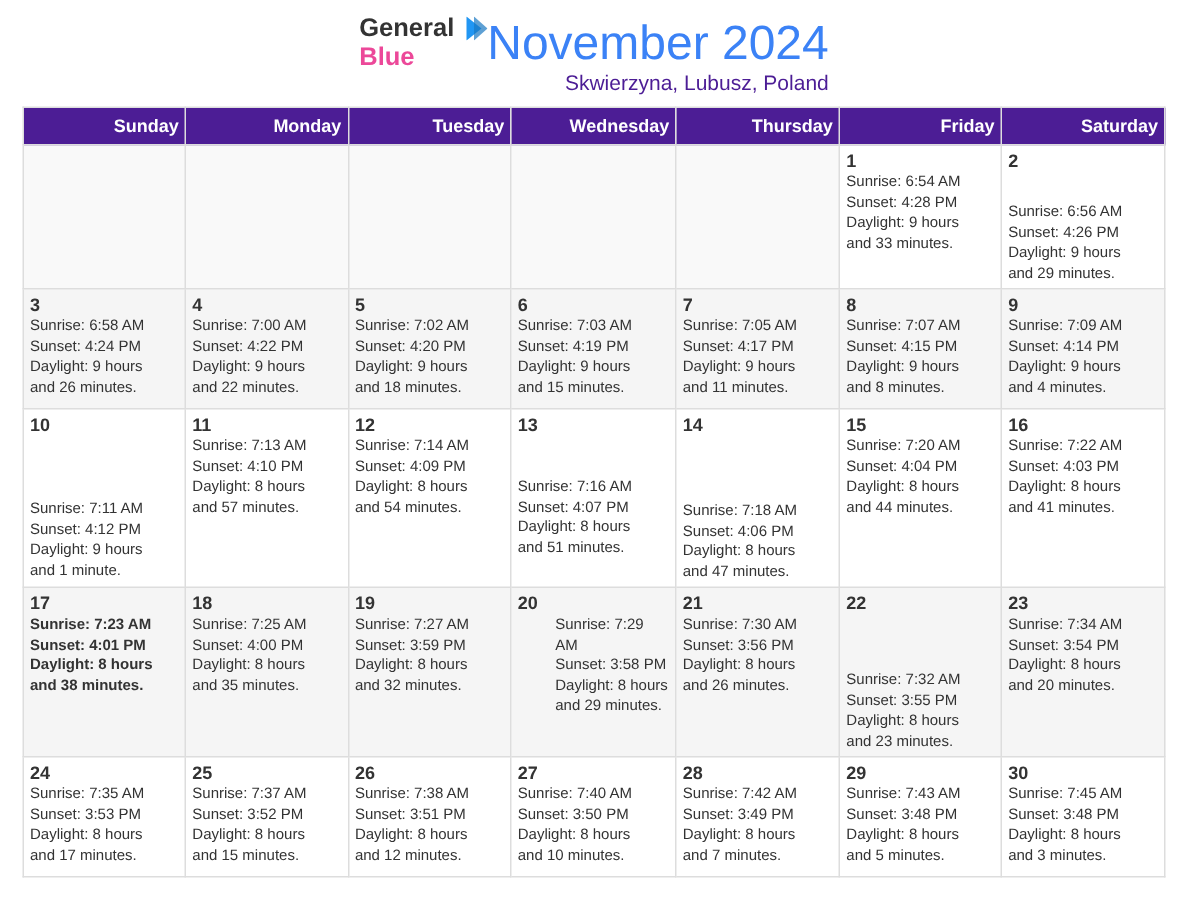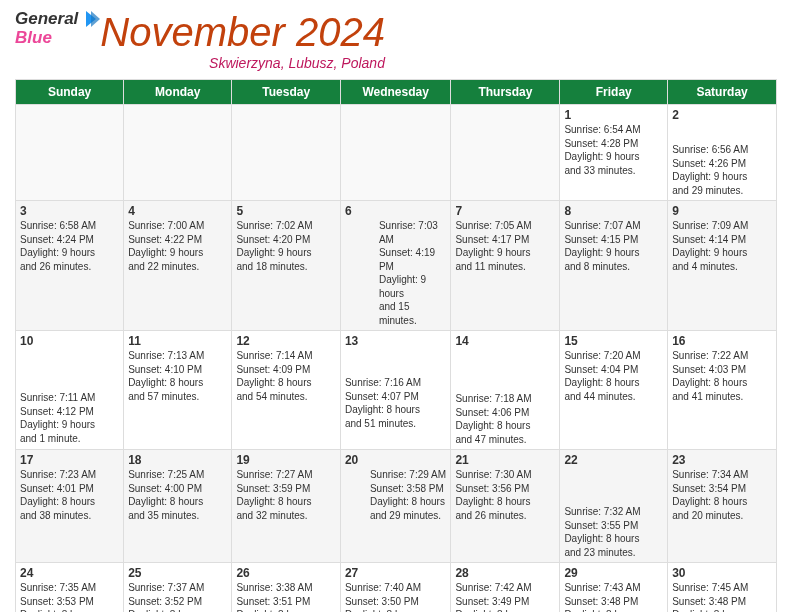--- a/index.html
+++ b/index.html
@@ -9,53 +9,52 @@
       width: 792px;
       height: 612px;
       overflow: hidden;
     }
     .container {
       width: 792px;
       padding: 10px 15px;
     }
     .header {
       display: flex;
-      justify-content: flex-start;
+      justify-content: center;
       align-items: flex-start;
       margin-bottom: 8px;
-      font-style: italic;
     }
     .logo {
       display: flex;
       align-items: center;
       gap: 2px;
     }
     .title-block {
       text-align: right;
     }
     .month-title {
-      font-size: 40px;
+      font-size: 32px;
       font-weight: normal;
-      color: #c2410c;
+      color: #3b82f6;
     }
     .location {
       font-size: 14px;
-      color: #be185d;
+      color: #4c1d95;
     }
     .calendar {
       width: 100%;
       border-collapse: collapse;
     }
     .calendar th {
-      background: #15803d;
+      background: #4c1d95;
       color: #fff;
       font-size: 12px;
       font-weight: bold;
       padding: 5px 4px;
-      text-align: center;
+      text-align: right;
       border: 1px solid #ddd;
     }
     .calendar td {
       border: 1px solid #ddd;
       vertical-align: top;
       padding: 3px 4px;
       width: 113px;
       font-size: 10px;
       color: #333;
       background: #fff;
@@ -156,21 +155,21 @@
           </td>
           <td>
             <span class="day-number">5</span>
             <div class="day-info" style="white-space: pre-line;">Sunrise: 7:02 AM
 Sunset: 4:20 PM
 Daylight: 9 hours
 and 18 minutes.</div>
           </td>
           <td>
             <span class="day-number">6</span>
-            <div class="day-info" style="white-space: pre-line; margin-left: 34px;">Sunrise: 7:03 AM
+            <div class="day-info" style="white-space: pre-line;">Sunrise: 7:03 AM
 Sunset: 4:19 PM
 Daylight: 9 hours
 and 15 minutes.</div>
           </td>
           <td>
             <span class="day-number">7</span>
             <div class="day-info" style="white-space: pre-line;">Sunrise: 7:05 AM
 Sunset: 4:17 PM
 Daylight: 9 hours
 and 11 minutes.</div>
@@ -237,21 +236,21 @@
             <span class="day-number">16</span>
             <div class="day-info" style="white-space: pre-line;">Sunrise: 7:22 AM
 Sunset: 4:03 PM
 Daylight: 8 hours
 and 41 minutes.</div>
           </td>
         </tr>
         <tr>
           <td>
             <span class="day-number">17</span>
-            <div class="day-info" style="white-space: pre-line;">Sunrise: 7:23 AM
+            <div class="day-info" style="white-space: pre-line; font-weight: bold;">Sunrise: 7:23 AM
 Sunset: 4:01 PM
 Daylight: 8 hours
 and 38 minutes.</div>
           </td>
           <td>
             <span class="day-number">18</span>
             <div class="day-info" style="white-space: pre-line;">Sunrise: 7:25 AM
 Sunset: 4:00 PM
 Daylight: 8 hours
 and 35 minutes.</div>
@@ -302,21 +301,21 @@
           </td>
           <td>
             <span class="day-number">25</span>
             <div class="day-info" style="white-space: pre-line;">Sunrise: 7:37 AM
 Sunset: 3:52 PM
 Daylight: 8 hours
 and 15 minutes.</div>
           </td>
           <td>
             <span class="day-number">26</span>
-            <div class="day-info" style="white-space: pre-line;">Sunrise: 3:38 AM
+            <div class="day-info" style="white-space: pre-line;">Sunrise: 7:38 AM
 Sunset: 3:51 PM
 Daylight: 8 hours
 and 12 minutes.</div>
           </td>
           <td>
             <span class="day-number">27</span>
             <div class="day-info" style="white-space: pre-line;">Sunrise: 7:40 AM
 Sunset: 3:50 PM
 Daylight: 8 hours
 and 10 minutes.</div>

